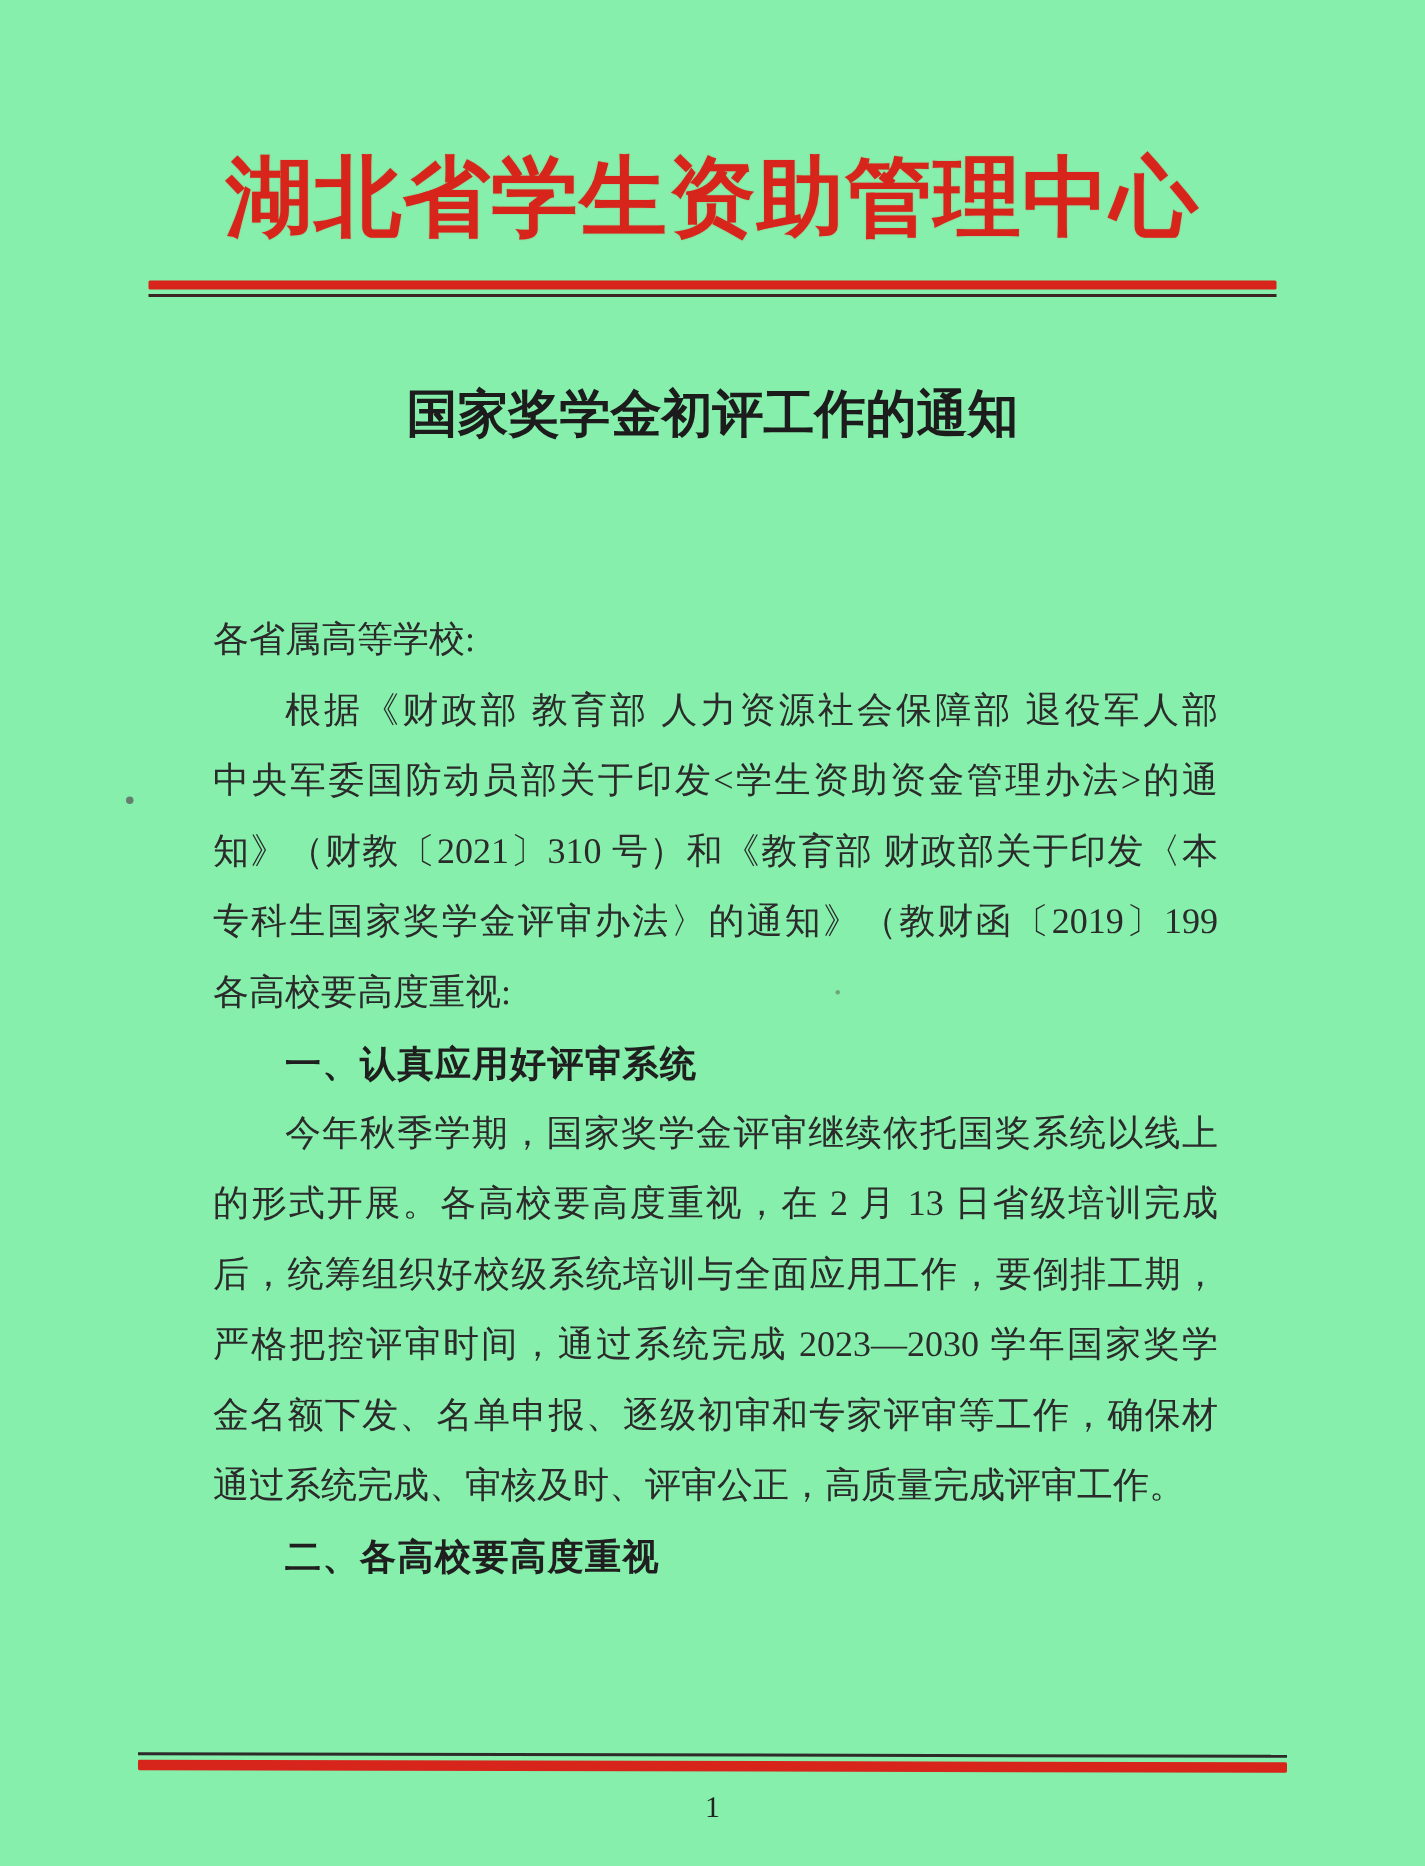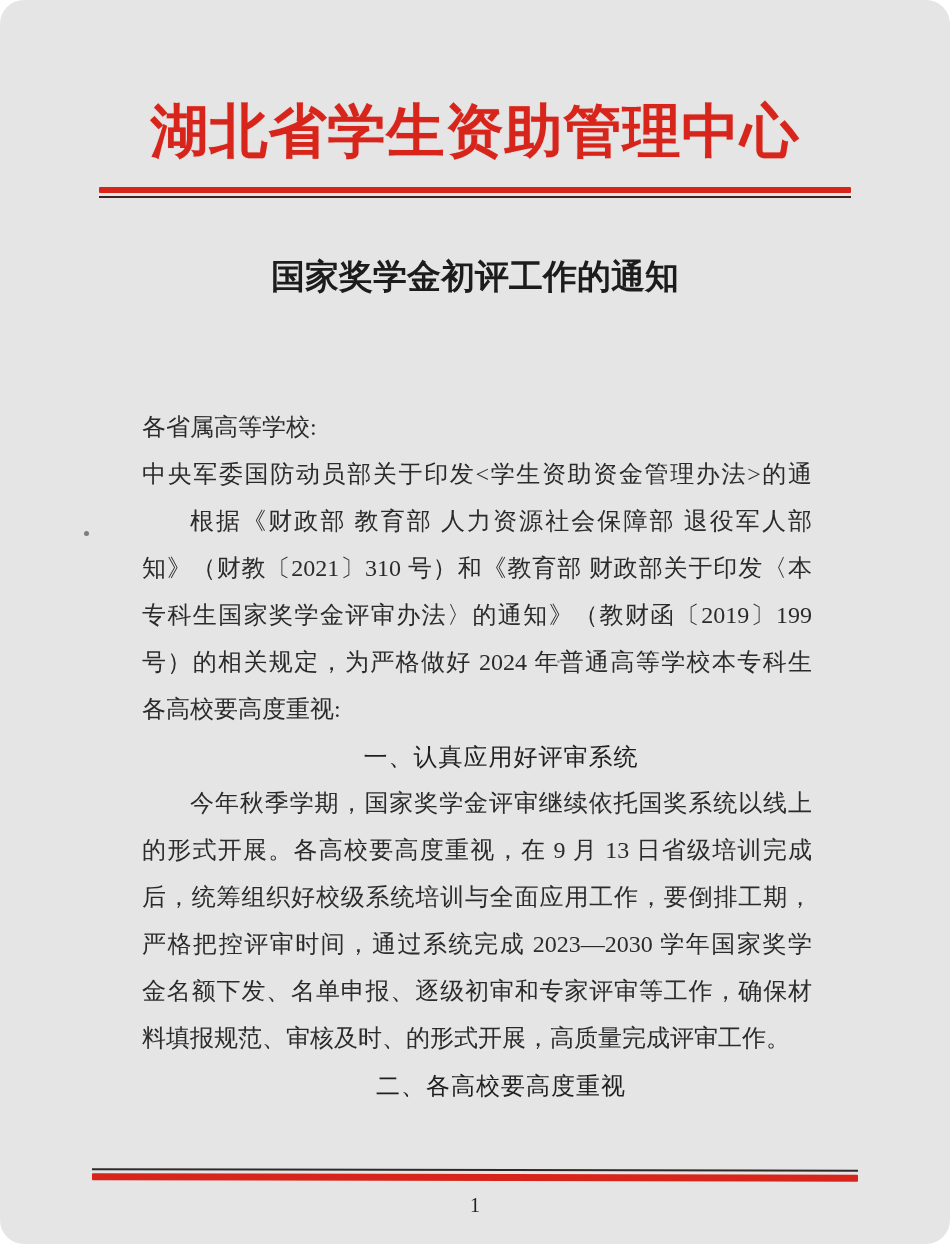--- a/index.html
+++ b/index.html
@@ -4,24 +4,23 @@
 <style>
   html, body {
     margin: 0;
     padding: 0;
     background: #ffffff;
   }
   .page {
     position: relative;
     width: 950px;
     height: 1244px;
-    background: #e5e5e5;
+    background: #86efac;
     overflow: hidden;
     font-family: "Liberation Serif", serif;
-    border-radius: 24px;
   }
 
   
   .letterhead {
     position: absolute;
     top: 88px;
     left: 0;
     width: 100%;
     text-align: center;
     font-size: 58px;
@@ -81,24 +80,23 @@
     font-family: Liberation Serif, serif;
   }
   .jfull {
     white-space: normal;
     text-align: justify;
     text-align-last: justify;
   }
   .indent { text-indent: 2em; }
   .heading {
     font-family: "Liberation Sans", sans-serif;
-    font-weight: 400;
+    font-weight: 700;
     color: #1f1f1f;
     letter-spacing: 1px;
-    text-align: center;
   }
 
   
   .foot-rule {
     position: absolute;
     top: 1169px;
     left: 50%;
     transform: translateX(-50%) rotate(0.12deg);
     width: 766px;
   }
@@ -145,35 +143,34 @@
     <div class="dark"></div>
   </div>
 
   <div class="doc-title">
     <div>国家奖学金初评工作的通知</div>
   </div>
 
   <div class="body-block">
     <div class="ln">各省属高等学校:</div>
 
+    <div class="ln indent jfull">根据《财政部 教育部 人力资源社会保障部 退役军人部</div>
     <div class="ln jfull">中央军委国防动员部关于印发&lt;学生资助资金管理办法&gt;的通</div>
-    <div class="ln indent jfull">根据《财政部 教育部 人力资源社会保障部 退役军人部</div>
     <div class="ln jfull">知》（财教〔2021〕310 号）和《教育部 财政部关于印发〈本</div>
     <div class="ln jfull">专科生国家奖学金评审办法〉的通知》（教财函〔2019〕199</div>
-    <div class="ln jfull">号）的相关规定，为严格做好 2024 年普通高等学校本专科生</div>
     <div class="ln">各高校要高度重视:</div>
 
     <div class="ln indent heading">一、认真应用好评审系统</div>
 
     <div class="ln indent jfull">今年秋季学期，国家奖学金评审继续依托国奖系统以线上</div>
-    <div class="ln jfull">的形式开展。各高校要高度重视，在 9 月 13 日省级培训完成</div>
+    <div class="ln jfull">的形式开展。各高校要高度重视，在 2 月 13 日省级培训完成</div>
     <div class="ln jfull">后，统筹组织好校级系统培训与全面应用工作，要倒排工期，</div>
     <div class="ln jfull">严格把控评审时间，通过系统完成 2023—2030 学年国家奖学</div>
     <div class="ln jfull">金名额下发、名单申报、逐级初审和专家评审等工作，确保材</div>
-    <div class="ln">料填报规范、审核及时、的形式开展，高质量完成评审工作。</div>
+    <div class="ln">通过系统完成、审核及时、评审公正，高质量完成评审工作。</div>
 
     <div class="ln indent heading">二、各高校要高度重视</div>
   </div>
 
   <div class="foot-rule">
     <div class="dark"></div>
     <div class="red"></div>
   </div>
 
   <div class="page-number">1</div>

